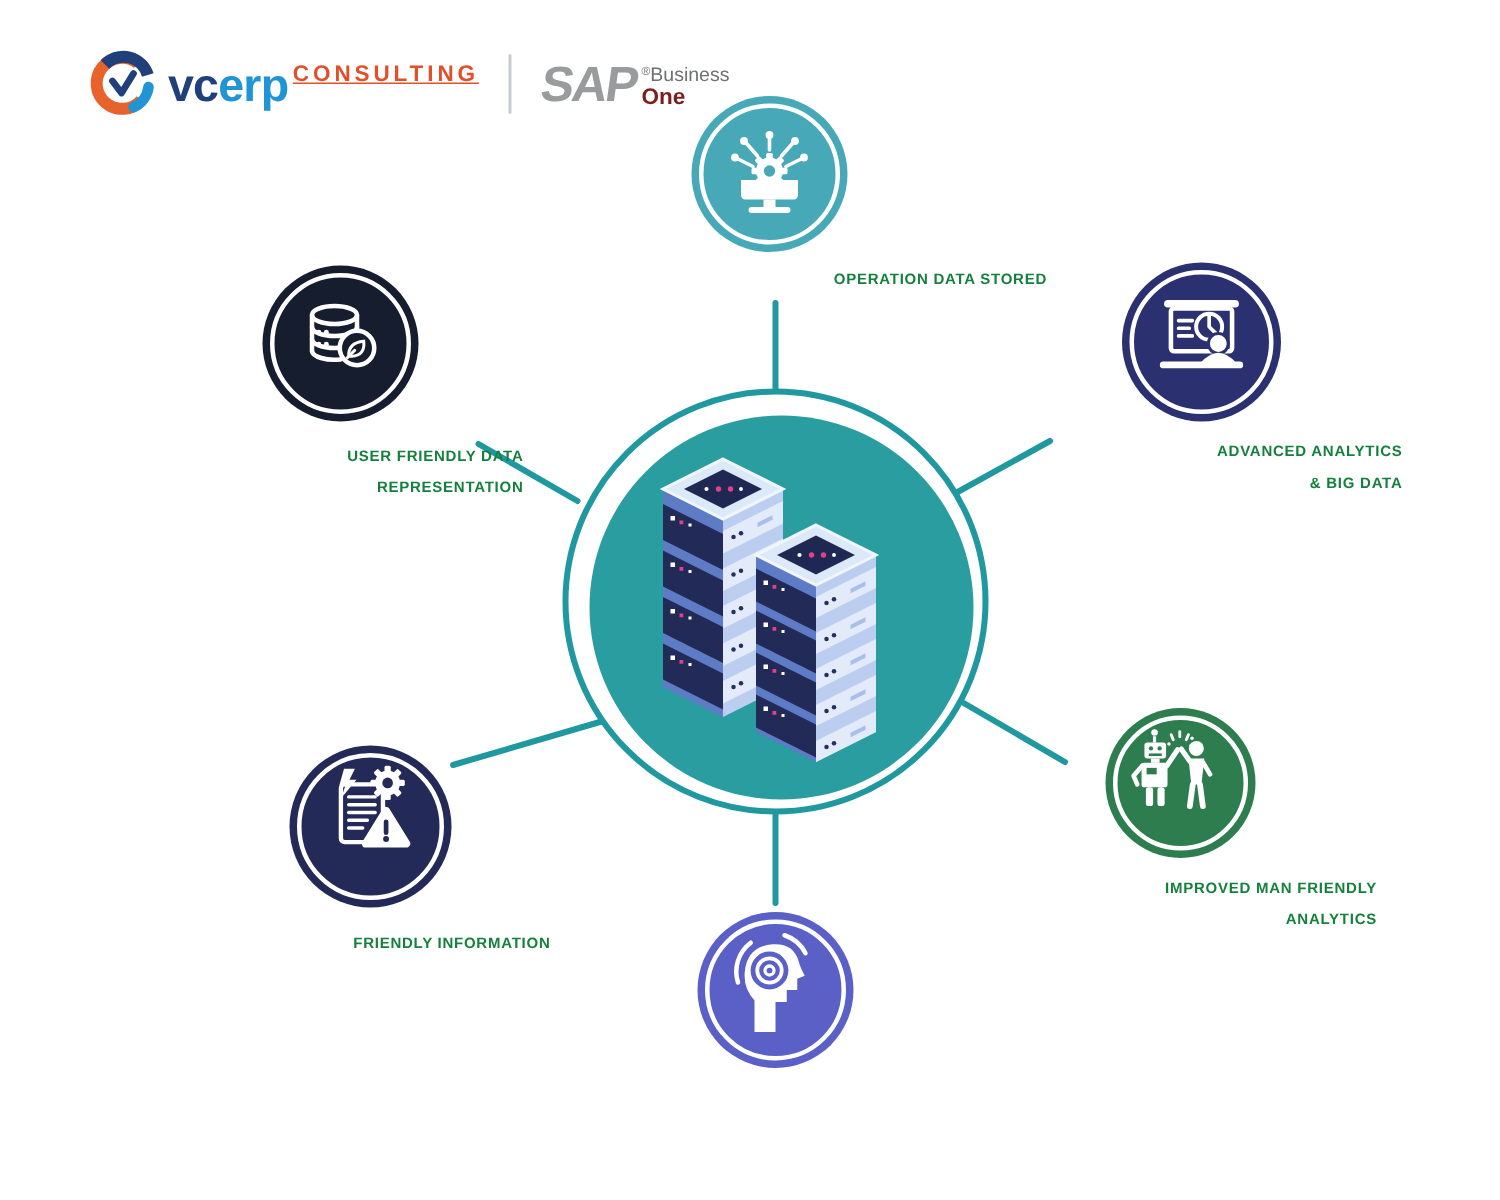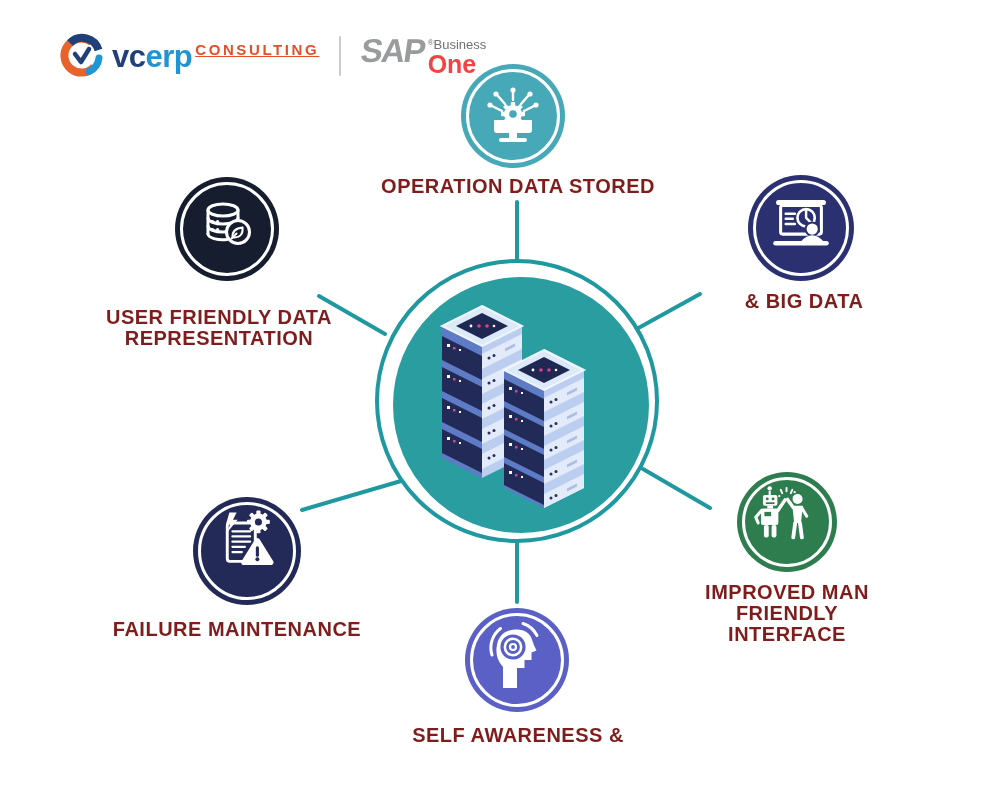--- a/index.html
+++ b/index.html
@@ -15,39 +15,39 @@
   .vcerp-word{font-size:31px;font-weight:800;letter-spacing:-.5px;}
   .vcerp-vc{color:#20407C;}
   .vcerp-erp{color:#2095D5;}
   .vcerp-tag{font-size:15px;font-weight:700;color:#E2502A;letter-spacing:2.6px;margin-top:1px;padding-left:3px;text-decoration:underline;}
   .logo-divider{width:2px;height:40px;background:#C8CCD2;border-radius:1px;margin:0 8px;}
   .sap{display:flex;align-items:flex-start;gap:3px;}
   .sap-word{font-size:33px;font-weight:800;color:#9A9B9D;letter-spacing:-1.5px;transform:skewX(-8deg);line-height:.95;}
   .sap-right{display:flex;flex-direction:column;line-height:1;margin-top:3px;}
   .sap-biz{font-size:13px;color:#6F7072;}
   .sap-reg{font-size:8px;vertical-align:4px;color:#6F7072;}
-  .sap-one{font-size:25px;font-weight:800;color:#ef4444;margin-top:1px;}
+  .sap-one{font-size:15px;font-weight:800;color:#7f1d1d;margin-top:1px;}
   
   .spokes{position:absolute;left:0;top:0;}
   .hub-ring{
     position:absolute;left:375px;top:259px;width:284px;height:284px;
     box-sizing:border-box;border-radius:50%;border:4px solid #1F98A0;background:#ffffff;
   }
   .hub-disc{
     position:absolute;left:14px;top:14px;width:256px;height:256px;border-radius:50%;
     background:#2A9DA0;overflow:hidden;
   }
   .disc{position:absolute;border-radius:50%;}
   .disc::after{
     content:"";position:absolute;inset:5px;border:3px solid #ffffff;border-radius:50%;pointer-events:none;
   }
   .disc svg{position:absolute;inset:0;width:100%;height:100%;}
   .label{
-    position:absolute;text-align:center;color:#7f1d1d;
-    font-size:20px;font-weight:700;letter-spacing:.5px;line-height:21px;
+    position:absolute;text-align:right;color:#15803d;
+    font-size:10px;font-weight:700;letter-spacing:.5px;line-height:21px;
   }
   .label span{display:block;}
 </style>
 </head>
 <body>
 
 <div class="header">
   <div class="vcerp">
     <svg width="48" height="48" viewBox="0 0 48 48">
       <path d="M33.8 10.1 A17 17 0 1 0 36.2 34.8" stroke="#E8622C" stroke-width="8" fill="none"></path>
@@ -205,40 +205,41 @@
       <path d="M37.5 44.5 h.1"></path>
         <path d="M42.5 44.5 h.1"></path>
       <path d="M37.5 52.5 h.1"></path>
         <path d="M42.5 52.5 h.1"></path>
     </g>
     <circle cx="63" cy="55" r="11.5" fill="#161D2F" stroke="#fff" stroke-width="3"></circle>
     <path d="M57.5 60.5 Q57 51.5 67.5 50.5 Q68.5 60 59.5 60.5 Z" stroke="#fff" stroke-width="2" fill="none"></path>
     <path d="M56.5 61.5 L61.5 56.5" stroke="#fff" stroke-width="2" stroke-linecap="round"></path>
   </svg>
 </div>
-<div class="label" style="left:89px;top:307px;width:260px;">
+<div class="label" style="left:89px;top:294px;width:260px;">
   <span>USER FRIENDLY DATA</span>
   <span>REPRESENTATION</span>
 </div>
 
 <div class="disc" style="left: 748px; top: 175px; width: 106px; height: 106px; background-color: rgb(42, 48, 112);">
   <svg viewBox="0 0 104 104">
     <g stroke="#fff" fill="none" stroke-linecap="round">
       <path d="M30 27 h44" stroke-width="5"></path>
       <rect x="32" y="30" width="40" height="28" rx="2" stroke-width="3"></rect>
       <path d="M37 38 h9 M37 43 h7 M37 48 h9" stroke-width="2.4"></path>
       <circle cx="57" cy="42" r="8.5" stroke-width="2.6"></circle>
       <path d="M57 42 V33.5 M57 42 L63 48" stroke-width="2.4"></path>
     </g>
     <circle cx="63" cy="53" r="6.5" fill="#fff" stroke="#2A3070" stroke-width="2"></circle>
     <path d="M51 66 Q63 52 75 66 Z" fill="#fff"></path>
     <path d="M27 67 H77" stroke="#fff" stroke-width="4.5" stroke-linecap="round"></path>
   </svg>
 </div>
 <div class="label" style="left:673px;top:291px;width:262px;">
+  <span>ADVANCED ANALYTICS</span>
   <span>&amp; BIG DATA</span>
 </div>
 
 <div class="disc" style="left: 193px; top: 497px; width: 108px; height: 108px; background-color: rgb(35, 42, 88);">
   <svg viewBox="0 0 104 104">
     <g stroke="#fff" fill="none" stroke-linecap="round" stroke-linejoin="round">
       <rect x="33" y="25" width="27" height="37" rx="2.5" stroke-width="2.8"></rect>
       <path d="M38 33 h17 M38 38 h17 M38 43 h17 M38 48 h12 M38 53 h9" stroke-width="2.2"></path>
     </g>
     <path d="M35 15 h7 l-3.5 7 h4.5 l-10 12 3 -8.5 h-4 Z" fill="#fff"></path>
@@ -253,35 +254,34 @@
       <rect x="-2" y="-11" width="4" height="5.5" rx="1" transform="rotate(315)"></rect>
       <circle r="8"></circle>
     </g>
     <circle cx="63" cy="24" r="3.4" fill="#232A58"></circle>
     <path d="M62 42 L75 63 H49 Z" fill="#fff" stroke="#fff" stroke-width="5" stroke-linejoin="round"></path>
     <path d="M62 49 V56" stroke="#232A58" stroke-width="3" stroke-linecap="round"></path>
     <circle cx="62" cy="60" r="1.9" fill="#232A58"></circle>
   </svg>
 </div>
 <div class="label" style="left:107px;top:619px;width:260px;">
-  <span>FAILURE MAINTENANCE</span>
+  <span>FRIENDLY INFORMATION</span>
 </div>
 
 <div class="disc" style="left: 465px; top: 608px; width: 104px; height: 104px; background-color: rgb(90, 96, 198);">
   <svg viewBox="0 0 104 104">
     <path d="M38 80 L38 59 Q30.5 51 31.5 40 Q33 23 50 21.5 Q64 20.5 67.5 33 Q68.5 37 71.5 42.5 L66.5 44.5 L66.5 52 L59.5 52 L59.5 60 L52 60 L52 80 Z" fill="#fff"></path>
     <circle cx="48" cy="39" r="11" fill="none" stroke="#5A60C6" stroke-width="3.2"></circle>
     <circle cx="48" cy="39" r="5.5" fill="none" stroke="#5A60C6" stroke-width="2.8"></circle>
     <circle cx="48" cy="39" r="1.9" fill="#5A60C6"></circle>
     <path d="M27 47 A 24 24 0 0 1 35.5 20.5" stroke="#fff" stroke-width="3" fill="none" stroke-linecap="round"></path>
     <path d="M58 15.5 A 24 24 0 0 1 72 27.5" stroke="#fff" stroke-width="3" fill="none" stroke-linecap="round"></path>
   </svg>
 </div>
 <div class="label" style="left:388px;top:725px;width:260px;">
-  <span>SELF AWARENESS &amp;</span>
 </div>
 
 <div class="disc" style="left: 737px; top: 472px; width: 100px; height: 100px; background-color: rgb(46, 125, 79);">
   <svg viewBox="0 0 104 104">
     <g fill="#fff">
       <circle cx="34" cy="17" r="2.3"></circle>
       <rect x="27" y="24" width="15" height="11" rx="2"></rect>
       <rect x="31.5" y="35" width="6" height="3"></rect>
       <rect x="25" y="38" width="18" height="17" rx="2"></rect>
       <rect x="28" y="55" width="5" height="13" rx="2"></rect>
@@ -304,14 +304,14 @@
         <path d="M51.5 20 L51.5 16.5"></path>
         <path d="M56 22 L57.5 18.5"></path>
         <path d="M59 26 L62 25"></path>
     </g>
     <circle cx="44" cy="25" r="1.2" fill="#fff"></circle>
       <circle cx="60" cy="21" r="1.2" fill="#fff"></circle>
   </svg>
 </div>
 <div class="label" style="left:656px;top:582px;width:262px;">
   <span>IMPROVED MAN FRIENDLY</span>
-  <span>INTERFACE</span>
+  <span>ANALYTICS</span>
 </div>
 
 </body></html>

